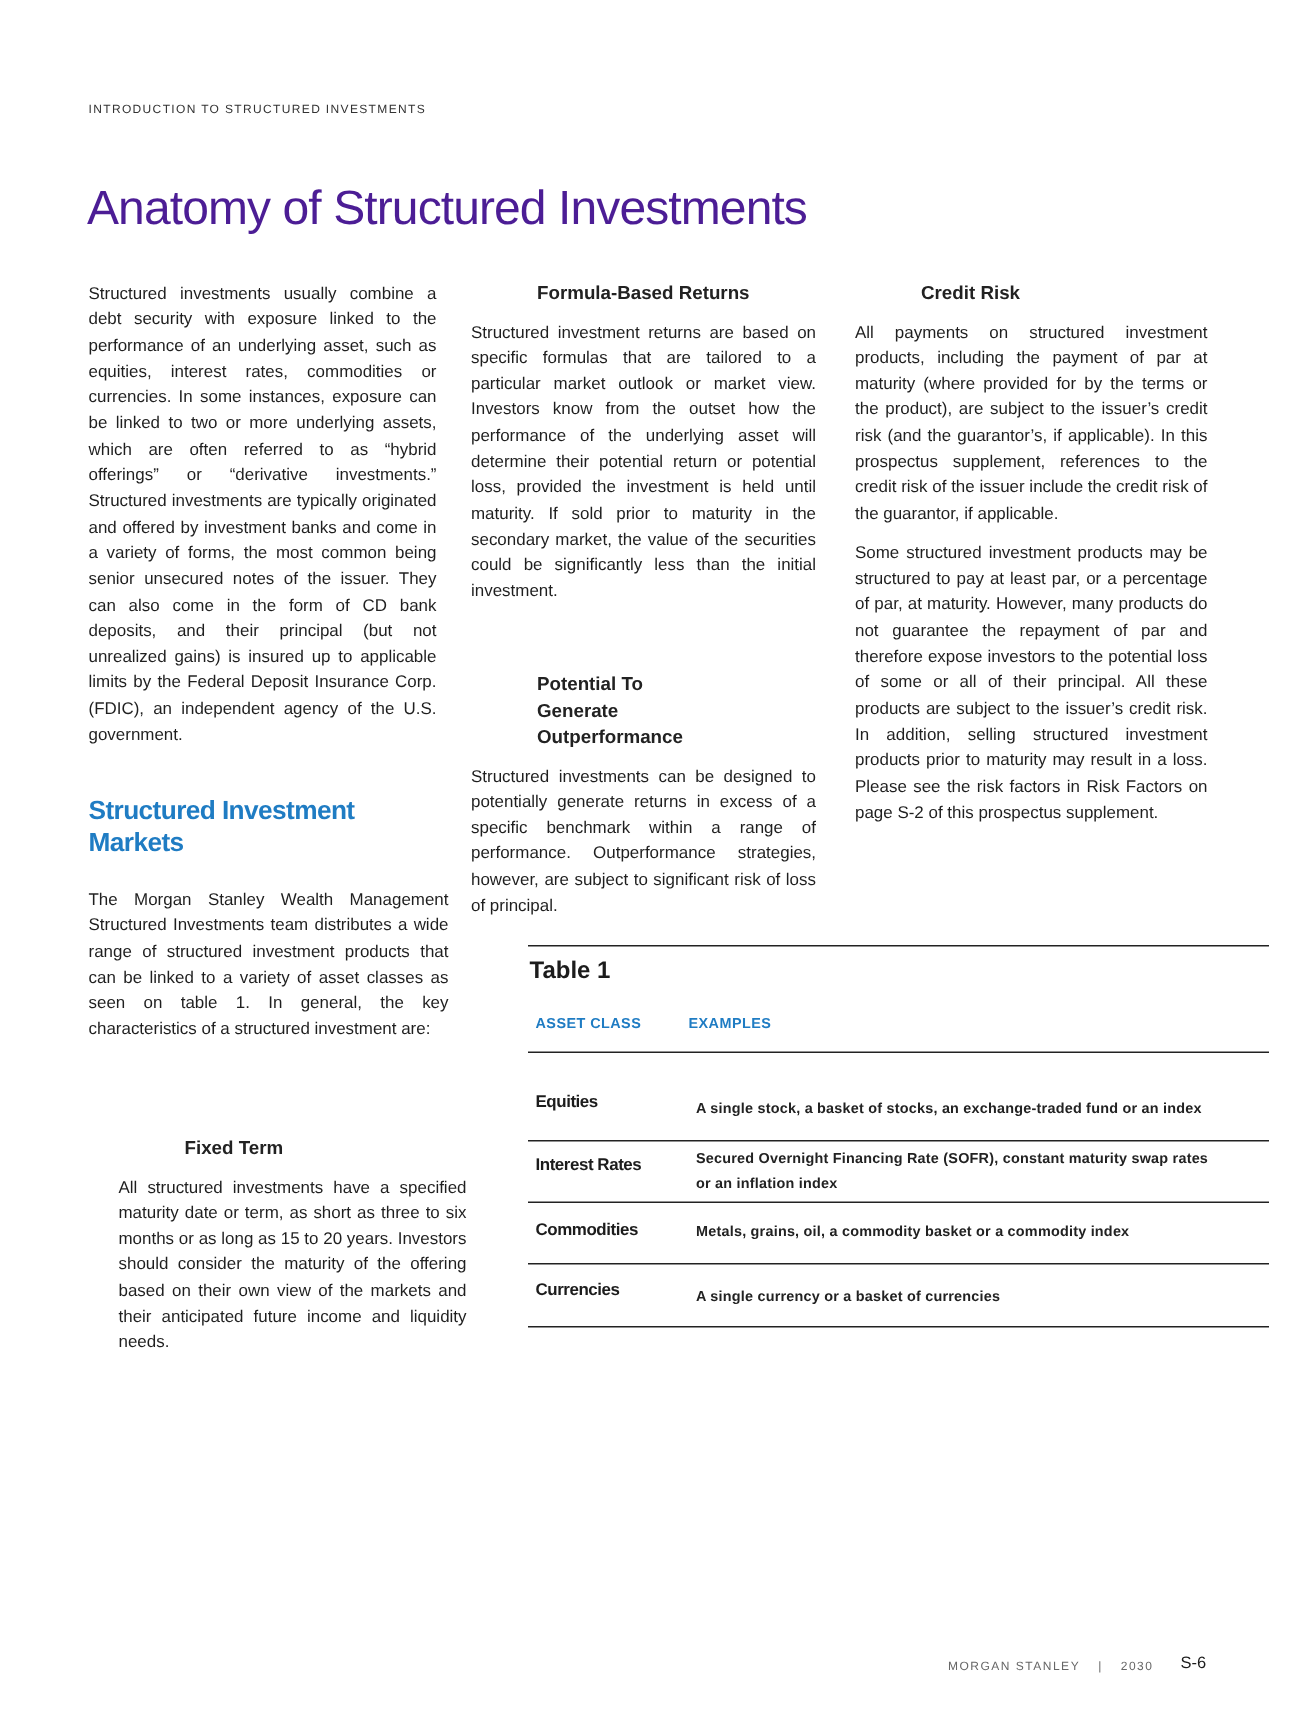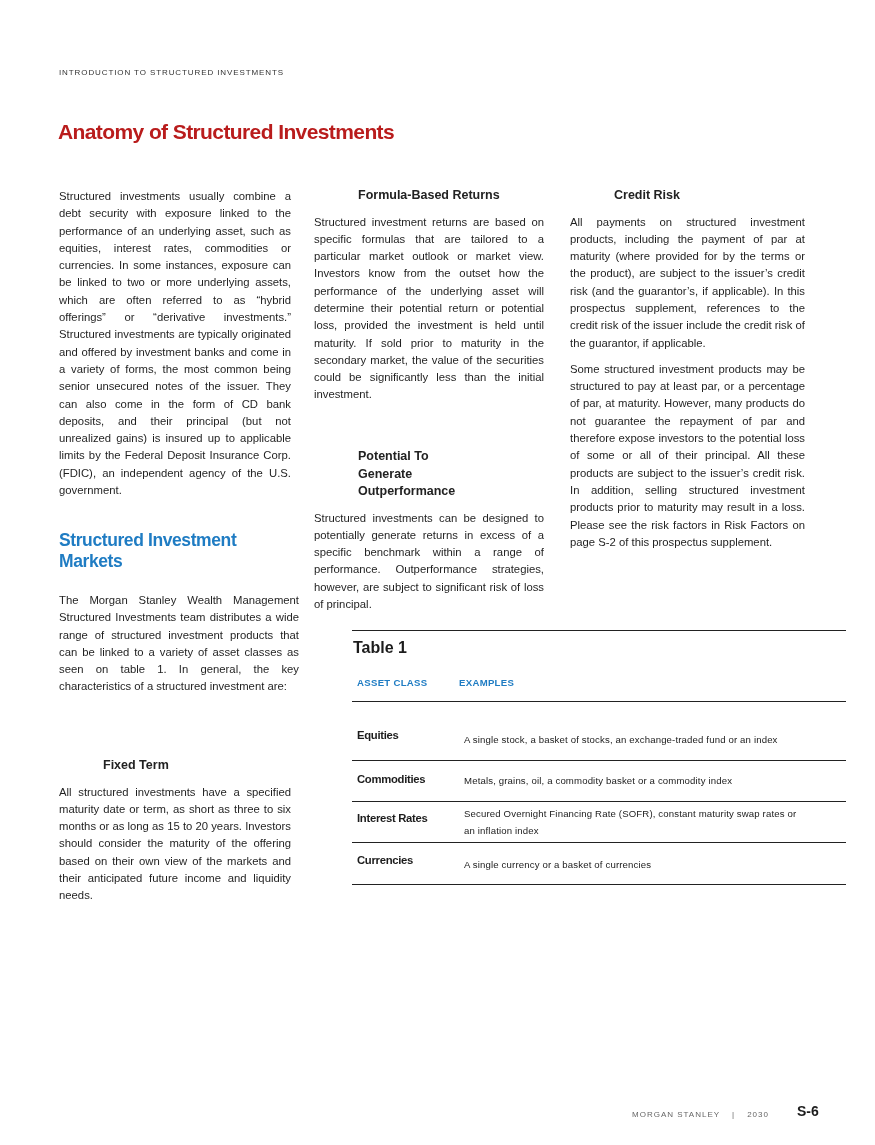--- a/index.html
+++ b/index.html
@@ -1,57 +1,57 @@
 <!DOCTYPE html>
 <html><head>
 <meta charset="utf-8">
 <style>
   * { box-sizing: border-box; margin: 0; padding: 0; }
   html, body { width: 875px; height: 1145px; background: #ffffff; }
   body { position: relative; font-family: "Liberation Sans", sans-serif; color: #1a1a1a; overflow: hidden; }
 
   .running-head { position: absolute; left: 59px; top: 68px; font-size: 8px; letter-spacing: 0.9px; color: #333; }
-  .page-title { position: absolute; left: 58px; top: 120px; font-size: 21px; font-weight: bold; color: #b91c1c; letter-spacing: -0.6px; }
+  .page-title { position: absolute; left: 58px; top: 120px; font-size: 32px; font-weight: normal; color: #4c1d95; letter-spacing: -0.6px; }
 
   .body-text { font-size: 11.3px; line-height: 17.3px; color: #1f1f1f; text-align: justify; }
   .sub-head { font-size: 12.5px; font-weight: bold; color: #222; line-height: 17.5px; padding-left: 44px; }
   .blue-head { font-size: 17.5px; color: #1f7cc3; letter-spacing: -0.4px; }
 
   .col1 { position: absolute; left: 59px; width: 232px; }
   .col2 { position: absolute; left: 314px; width: 230px; }
   .col3 { position: absolute; left: 570px; width: 235px; }
 
   .table-block { position: absolute; left: 314px; top: 630px; width: 494px; margin-left: 38px; }
   .table-top-rule { border-top: 1.2px solid #222; }
   .table-title { font-size: 16px; font-weight: bold; color: #1c1c1c; margin-top: 8px; margin-left: 1px; }
   .table-head { display: flex; margin-top: 20px; padding-bottom: 13px; border-bottom: 1.2px solid #222; font-size: 9.6px; font-weight: bold; color: #1f7cc3; letter-spacing: 0.3px; }
   .table-head .c1 { width: 107px; padding-left: 5px; }
   .table-head .c2 { }
   .t-row { display: flex; border-bottom: 1.2px solid #222; align-items: flex-start; }
   .t-row .cls { width: 112px; padding-left: 5px; font-size: 11.3px; color: #1c1c1c; letter-spacing: -0.3px; font-weight: bold; }
-  .t-row .ex { flex: 1; font-size: 9.6px; line-height: 16.6px; color: #222; letter-spacing: 0.15px; }
+  .t-row .ex { flex: 1; font-size: 9.6px; line-height: 16.6px; color: #222; letter-spacing: 0.15px; font-weight: bold; }
 
   .footer { position: absolute; top: 1103px; left: 632px; font-size: 8px; letter-spacing: 1px; color: #666; display: flex; align-items: flex-end; }
   .footer .sep { margin: 0 12px; }
-  .footer .pg { font-size: 14px; font-weight: bold; color: #1c1c1c; margin-left: 28px; letter-spacing: 0; }
+  .footer .pg { font-size: 11px; font-weight: normal; color: #1c1c1c; margin-left: 18px; letter-spacing: 0; }
 </style>
 </head>
 <body>
 
 <div class="running-head">INTRODUCTION  TO  STRUCTURED  INVESTMENTS</div>
 <h1 class="page-title">Anatomy of Structured Investments</h1>
 
 <div class="col1" style="top:188px;">
   <p class="body-text">Structured investments usually combine a debt security with exposure linked to the performance of an underlying asset, such as equities, interest rates, commodities or currencies. In some instances, exposure can be linked to two or more underlying assets, which are often referred to as “hybrid offerings” or “derivative investments.” Structured investments are typically originated and offered by investment banks and come in a variety of forms, the most common being senior unsecured notes of the issuer. They can also come in the form of CD bank deposits, and their principal (but not unrealized gains) is insured up to applicable limits by the Federal Deposit Insurance Corp. (FDIC), an independent agency of the U.S. government.</p>
 </div>
 <div class="col1" style="top:530px; width:240px;">
   <h2 class="blue-head">Structured Investment Markets</h2>
   <p class="body-text" style="margin-top:20px;">The Morgan Stanley Wealth Management Structured Investments team distributes a wide range of structured investment products that can be linked to a variety of asset classes as seen on table 1. In general, the key characteristics of a structured investment are:</p>
 </div>
-<div class="col1" style="top:757px;">
+<div class="col1" style="top:757px;margin-left:20px;">
   <h3 class="sub-head">Fixed Term</h3>
   <p class="body-text" style="margin-top:9px;">All structured investments have a specified maturity date or term, as short as three to six months or as long as 15 to 20 years. Investors should consider the maturity of the offering based on their own view of the markets and their anticipated future income and liquidity needs.</p>
 </div>
 
 <div class="col2" style="top:187px;">
   <h3 class="sub-head">Formula-Based Returns</h3>
   <p class="body-text" style="margin-top:9px;">Structured investment returns are based on specific formulas that are tailored to a particular market outlook or market view. Investors know from the outset how the performance of the underlying asset will determine their potential return or potential loss, provided the investment is held until maturity. If sold prior to maturity in the secondary market, the value of the securities could be significantly less than the initial investment.</p>
 </div>
 <div class="col2" style="top:448px;">
   <h3 class="sub-head" style="width:150px;">Potential To Generate Outperformance</h3>
@@ -68,27 +68,27 @@
   <div class="table-top-rule"></div>
   <div class="table-title">Table 1</div>
   <div class="table-head">
     <span class="c1">ASSET CLASS</span>
     <span class="c2">EXAMPLES</span>
   </div>
   <div class="t-row" style="height:59px; padding-top:27px;">
     <span class="cls">Equities</span>
     <span class="ex" style="padding-top:3px;">A single stock, a basket of stocks, an exchange-traded fund or an index</span>
   </div>
+  <div class="t-row" style="height:41px; padding-top:4px;">
+    <span class="cls" style="padding-top:6px;">Interest Rates</span>
+    <span class="ex" style="padding-right:40px;">Secured Overnight Financing Rate (SOFR), constant maturity swap rates or an inflation index</span>
+  </div>
   <div class="t-row" style="height:41px; padding-top:12px;">
     <span class="cls">Commodities</span>
     <span class="ex">Metals, grains, oil, a commodity basket or a commodity index</span>
-  </div>
-  <div class="t-row" style="height:41px; padding-top:4px;">
-    <span class="cls" style="padding-top:6px;">Interest Rates</span>
-    <span class="ex" style="padding-right:40px;">Secured Overnight Financing Rate (SOFR), constant maturity swap rates or an inflation index</span>
   </div>
   <div class="t-row" style="height:42px; padding-top:11px;">
     <span class="cls">Currencies</span>
     <span class="ex" style="padding-top:3px;">A single currency or a basket of currencies</span>
   </div>
 </div>
 
 <div class="footer">
   <span>MORGAN  STANLEY</span>
   <span class="sep">|</span>

